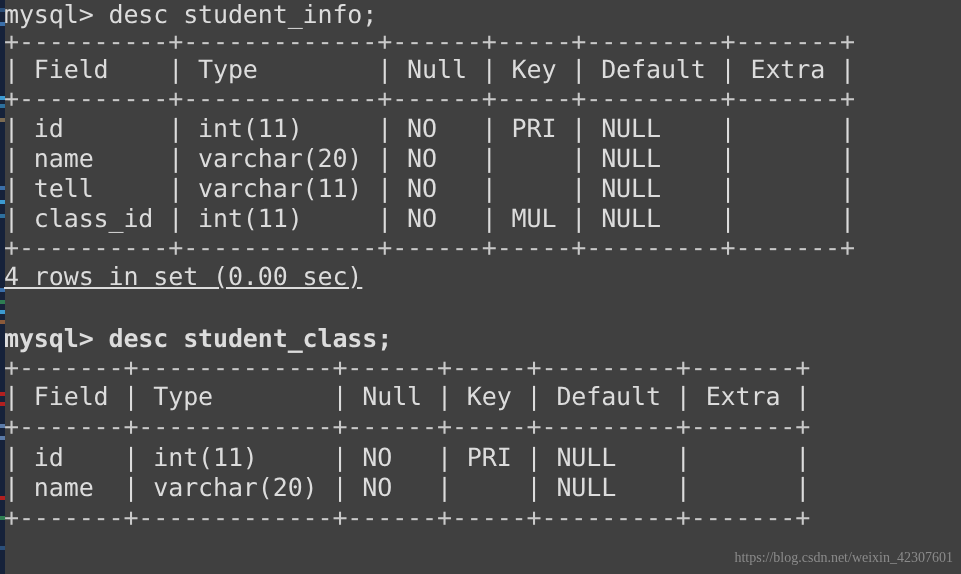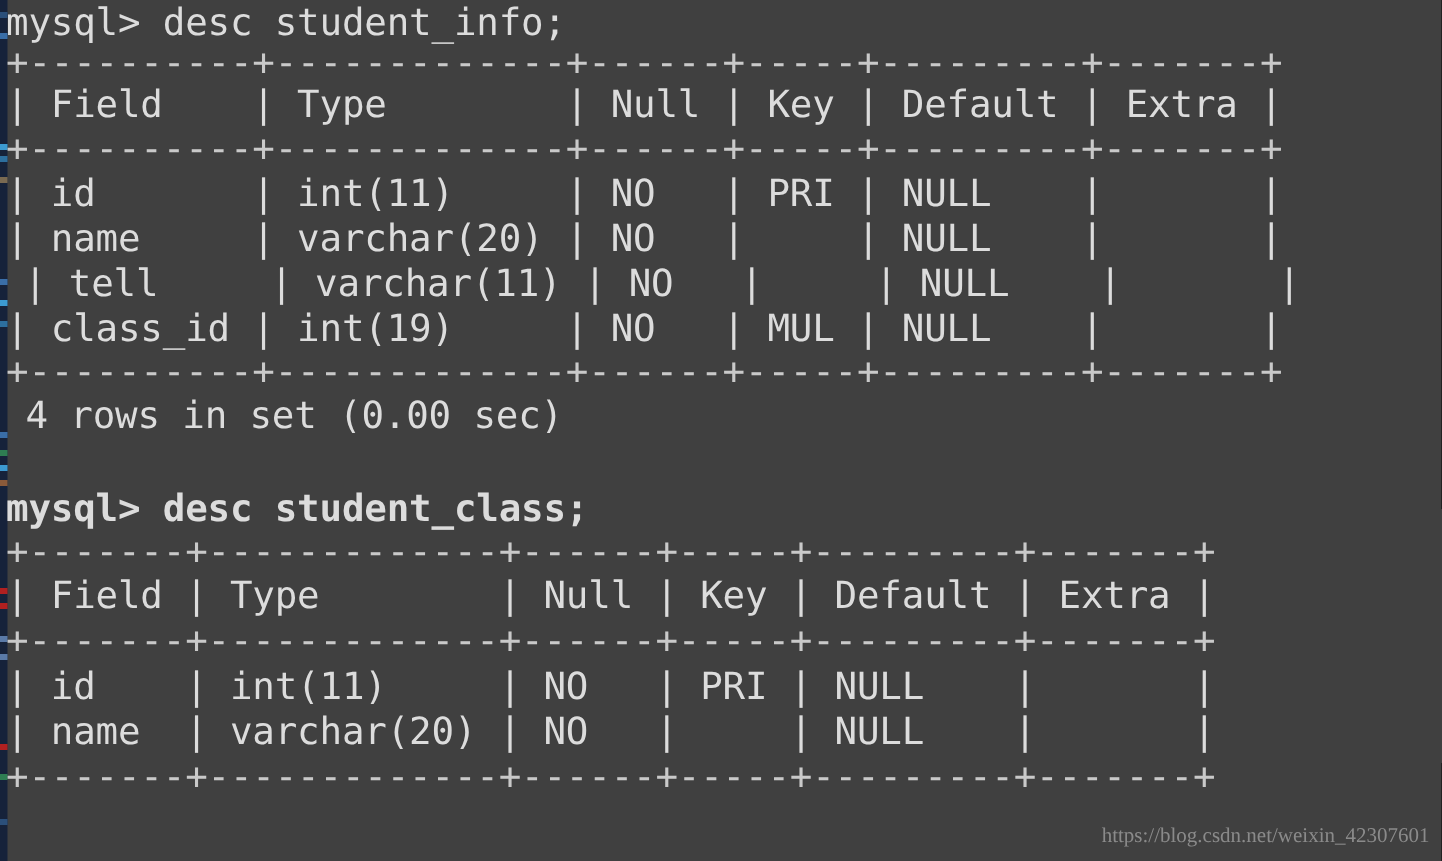--- a/index.html
+++ b/index.html
@@ -92,24 +92,24 @@
       <div class="gutter-mark" style="top: 546px; background: rgb(43, 79, 122);"></div>
     </div>
 
   <div id="terminal">
       <div class="line prompt" style="top: 0px; left: 4px; letter-spacing: -0.122px;">mysql&gt; desc student_info;</div>
       <div class="line rule" style="top: 27px; left: 4px; font-size: 25px; letter-spacing: -0.122px;">+----------+-------------+------+-----+---------+-------+</div>
       <div class="line cells" style="top: 55px; left: 4px; letter-spacing: -0.122px;">| Field    | Type        | Null | Key | Default | Extra |</div>
       <div class="line rule" style="top: 84px; left: 4px; letter-spacing: -0.122px;">+----------+-------------+------+-----+---------+-------+</div>
       <div class="line cells" style="top: 114px; left: 4px; letter-spacing: -0.122px;">| id       | int(11)     | NO   | PRI | NULL    |       |</div>
       <div class="line cells" style="top: 144px; left: 4px; letter-spacing: -0.122px;">| name     | varchar(20) | NO   |     | NULL    |       |</div>
-      <div class="line cells" style="top: 174px; left: 16px; letter-spacing: -0.122px;">| tell     | varchar(11) | NO   |     | NULL    |       |</div>
-      <div class="line cells" style="top: 204px; left: 4px; letter-spacing: -0.122px;">| class_id | int(19)     | NO   | MUL | NULL    |       |</div>
+      <div class="line cells" style="top: 174px; left: 4px; letter-spacing: -0.122px;">| tell     | varchar(11) | NO   |     | NULL    |       |</div>
+      <div class="line cells" style="top: 204px; left: 4px; letter-spacing: -0.122px;">| class_id | int(11)     | NO   | MUL | NULL    |       |</div>
       <div class="line rule" style="top: 233px; left: 4px; letter-spacing: -0.122px;">+----------+-------------+------+-----+---------+-------+</div>
-      <div class="line status" style="top: 262px; left: 17px; letter-spacing: -0.122px;">4 rows in set (0.00 sec)</div>
+      <div class="line status" style="top: 262px; left: 4px; letter-spacing: -0.122px; text-decoration: underline;">4 rows in set (0.00 sec)</div>
       <div class="line prompt" style="top: 324px; left: 4px; letter-spacing: -0.122px; font-weight: bold;">mysql&gt; desc student_class;</div>
       <div class="line rule" style="top: 353px; left: 4px; letter-spacing: -0.122px;">+-------+-------------+------+-----+---------+-------+</div>
       <div class="line cells" style="top: 382px; left: 4px; letter-spacing: -0.122px;">| Field | Type        | Null | Key | Default | Extra |</div>
       <div class="line rule" style="top: 412px; left: 4px; letter-spacing: -0.122px;">+-------+-------------+------+-----+---------+-------+</div>
       <div class="line cells" style="top: 443px; left: 4px; letter-spacing: -0.122px;">| id    | int(11)     | NO   | PRI | NULL    |       |</div>
       <div class="line cells" style="top: 473px; left: 4px; letter-spacing: -0.122px;">| name  | varchar(20) | NO   |     | NULL    |       |</div>
       <div class="line rule" style="top: 503px; left: 4px; letter-spacing: -0.122px;">+-------+-------------+------+-----+---------+-------+</div>
     </div>
 
   <div id="watermark">https://blog.csdn.net/weixin_42307601</div>

